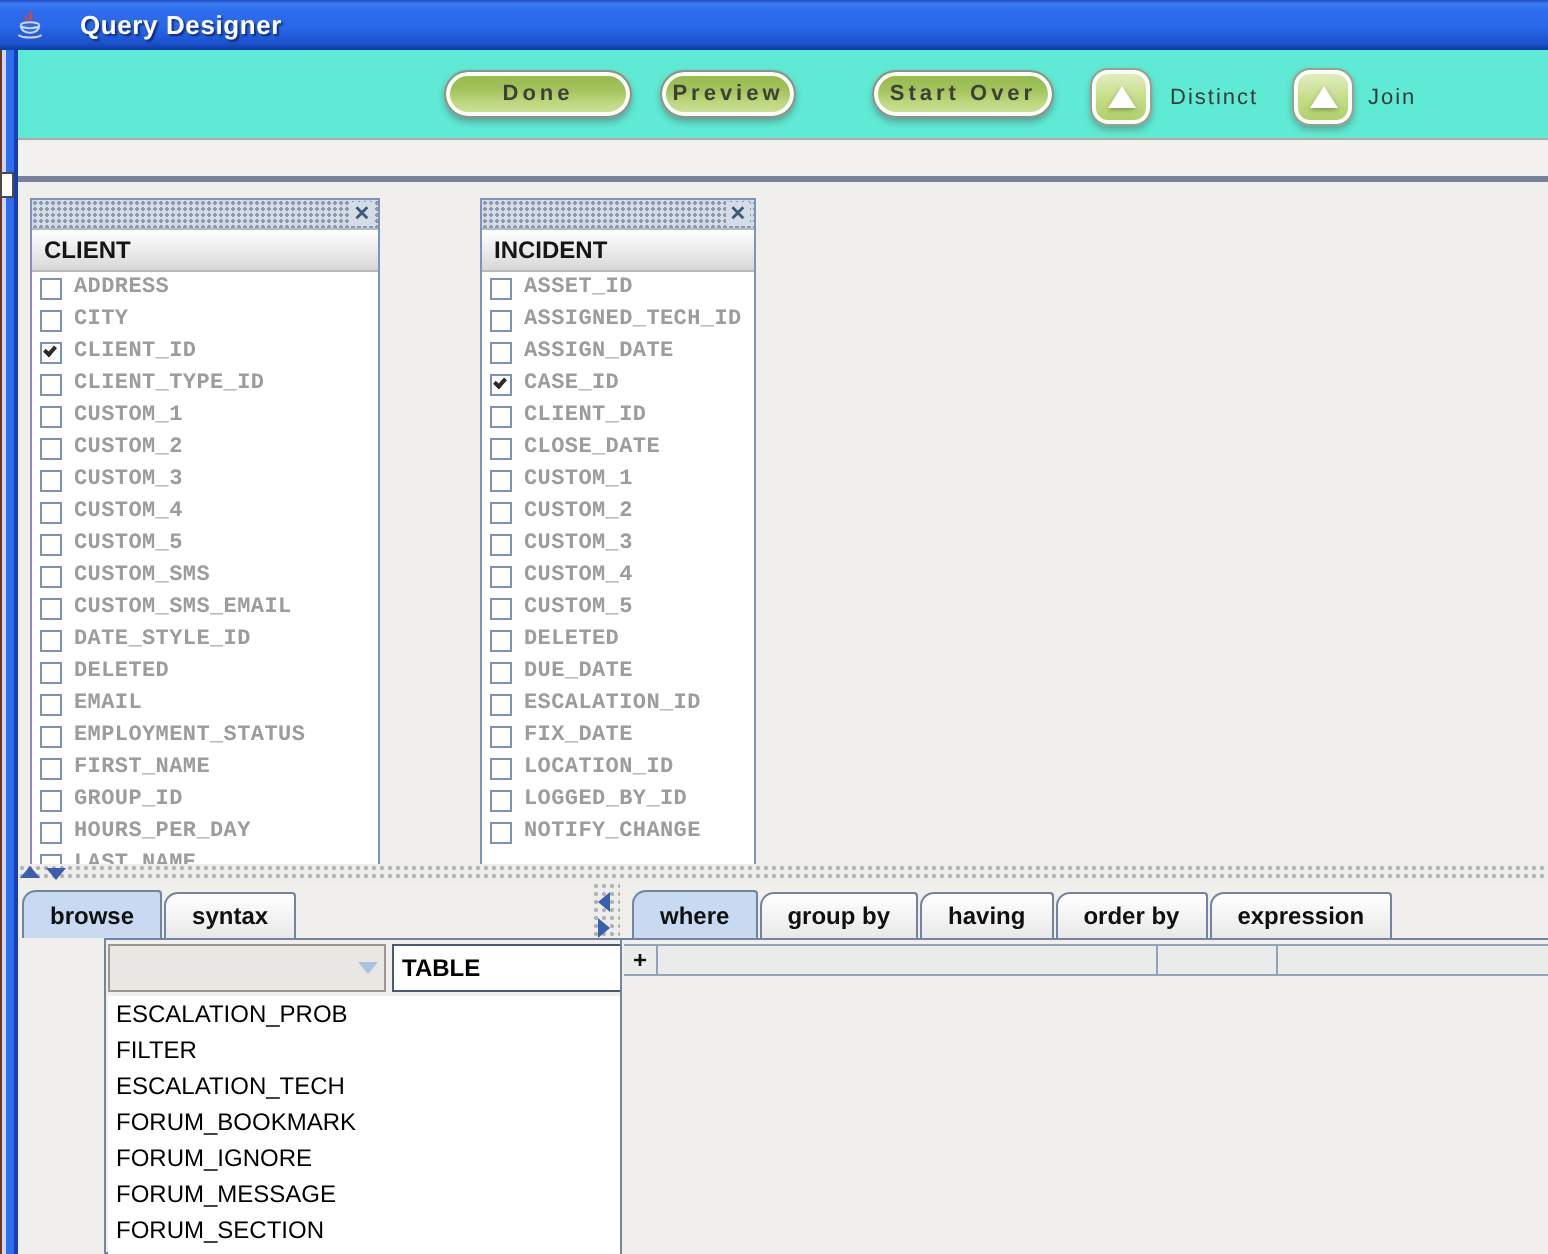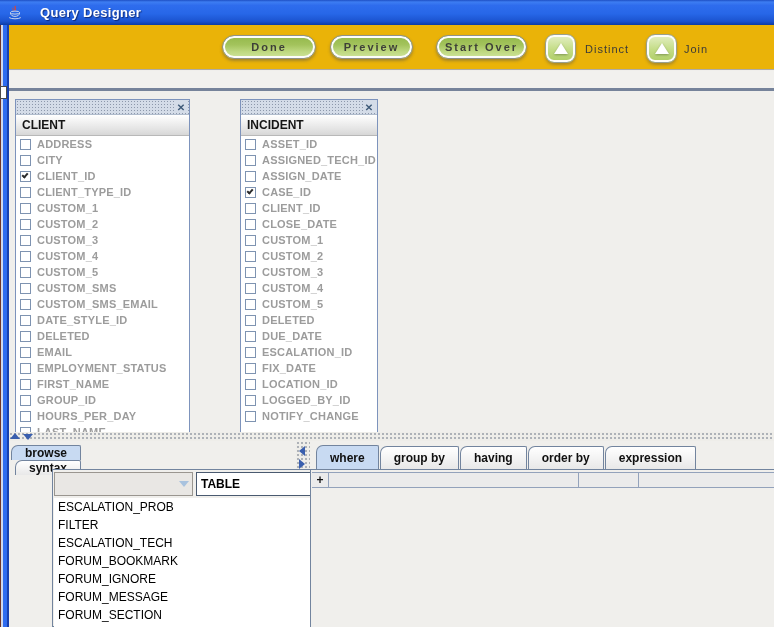--- a/index.html
+++ b/index.html
@@ -14,30 +14,30 @@
   .title-text{color:#fff;font-weight:bold;font-size:13px;letter-spacing:.3px;
     text-shadow:1px 1px 1px rgba(0,0,40,.55);margin-left:12px;}
   .java-icon{width:16px;height:16px;flex:none;}
 
   
   .left-strip{position:absolute;left:0;top:25px;width:9px;height:602px;
     background:linear-gradient(90deg,#6e3428 0 1px,#cfd8ee 1px 3px,#2e6cf0 3px 7px,#173fae 7px 9px);}
   .left-mini-icon{position:absolute;left:0;top:86px;width:7px;height:13px;background:#fff;border:1px solid #4a4a4a;}
 
   
-  .toolbar{position:absolute;left:9px;top:25px;width:765px;height:45px;background:#eab308;
+  .toolbar{position:absolute;left:9px;top:25px;width:765px;height:45px;background:#5eead4;
     border-bottom:1px solid #aeaba4;}
   .grn-btn{position:absolute;top:10px;height:24px;border-radius:13px;
     background:linear-gradient(180deg,#93b84a 0%,#a3c35c 40%,#bfd981 72%,#cfe49b 100%);
     border:1px solid #8f9289;
     box-shadow:inset 0 0 0 2px #fdfdfb,0 2px 3px rgba(80,80,80,.45);
     color:#3e4038;font-size:11px;font-weight:bold;letter-spacing:2px;
     display:flex;align-items:center;justify-content:center;cursor:default;}
   .btn-done{left:213px;width:94px;}
-  .btn-preview{left:321px;width:83px;}
+  .btn-preview{left:321px;width:68px;}
   .btn-startover{left:427px;width:91px;}
   .tgl-btn{position:absolute;top:9px;width:31px;height:29px;border-radius:9px;
     background:linear-gradient(180deg,#e5f0c6 0%,#c3dc85 55%,#aecd66 100%);
     border:1px solid #99a08f;
     box-shadow:inset 0 0 0 2px #fdfdfb,0 2px 3px rgba(80,80,80,.4);
     display:flex;align-items:center;justify-content:center;}
   .tgl-distinct{left:536px;} .tgl-join{left:637px;}
   .tri-up-white{width:0;height:0;border-left:7px solid transparent;border-right:7px solid transparent;
     border-bottom:11px solid #ffffff;filter:drop-shadow(0 1px 1px #7f9553);}
   .tgl-label{position:absolute;top:18px;font-size:11px;color:#3a3a3a;letter-spacing:1px;}
@@ -55,21 +55,21 @@
   .frame-stipple{height:15px;background-color:#d4dce8;
     background-image:radial-gradient(#8d98ab 0.9px,transparent 1px);background-size:3px 3px;
     position:relative;border-bottom:1px solid #b0bccd;}
   .frame-close{position:absolute;right:2px;top:1px;width:12px;height:12px;font-size:10px;font-weight:bold;
     color:#3e5a78;display:flex;align-items:center;justify-content:center;cursor:default;
     background-color:#d4dce8;}
   .frame-header{height:21px;background:linear-gradient(180deg,#ffffff,#e4e4e4 70%,#d7d7d7);
     border-bottom:1px solid #b8b8b8;display:flex;align-items:center;padding-left:6px;
     font-weight:bold;font-size:12px;color:#161616;}
   .col-list{background:#fff;}
-  .col-row{height:16px;display:flex;align-items:center;padding-left:4px;gap:6px;}
+  .col-row{height:16px;display:flex;align-items:center;padding-left:4px;gap:6px;font-family:Liberation Mono, monospace;}
   .cb{width:11px;height:11px;border:1px solid #7e93b1;background:#fff;position:relative;flex:none;}
   .tick{position:absolute;left:1px;top:1px;width:6px;height:4px;
     border-left:2px solid #2b2b2b;border-bottom:2px solid #2b2b2b;transform:rotate(-48deg);}
   .col-label{font-size:11px;font-weight:bold;color:#9c9c9c;letter-spacing:.2px;white-space:nowrap;}
 
   
   .hdiv{position:absolute;left:9px;top:432px;width:765px;height:9px;background-color:#eeede9;
     background-image:radial-gradient(#aeb2b8 1px,transparent 1.1px);background-size:4px 4px;}
   .hdiv .up{position:absolute;left:1px;top:1px;width:0;height:0;
     border-left:5px solid transparent;border-right:5px solid transparent;border-bottom:6px solid #3a5fae;}
@@ -86,21 +86,21 @@
   .bottom{position:absolute;left:9px;top:441px;width:765px;height:186px;}
 
   .tabs{position:absolute;display:flex;height:24px;align-items:flex-end;}
   .tab{height:23px;padding:0 13px;display:flex;align-items:center;font-size:12px;font-weight:bold;color:#101010;
     background:linear-gradient(180deg,#ffffff,#e8e8e8);
     border:1px solid #72849e;border-bottom:none;border-radius:7px 2px 0 0;margin-right:1px;cursor:default;}
   .tab.sel{background:#c8daf2;height:24px;position:relative;z-index:3;}
 
   
   .bpanel{position:absolute;left:0;top:0;width:287px;height:186px;}
-  .bpanel .tabs{left:2px;top:4px;flex-direction:column;}
+  .bpanel .tabs{left:2px;top:4px;}
   .bpanel .box{position:absolute;left:0;top:28px;width:287px;height:158px;
     border:1px solid #72849e;background:#f0efec;z-index:2;margin-left:43px;}
   .combo-row{position:absolute;left:1px;top:2px;width:283px;height:25px;display:flex;gap:3px;}
   .combo-dis{width:139px;height:24px;border:1px solid #9a9690;background:#e9e7e4;display:flex;}
   .combo-dis .field{flex:1;}
   .combo-dis .arr{width:16px;display:flex;align-items:center;justify-content:center;}
   .tri-down-pale{width:0;height:0;border-left:5px solid transparent;border-right:5px solid transparent;
     border-top:6px solid #a8c2de;}
   .combo-table{flex:1;height:24px;border:1px solid #4a5a70;background:#fff;display:flex;}
   .combo-table .field{flex:1;display:flex;align-items:center;padding-left:4px;

